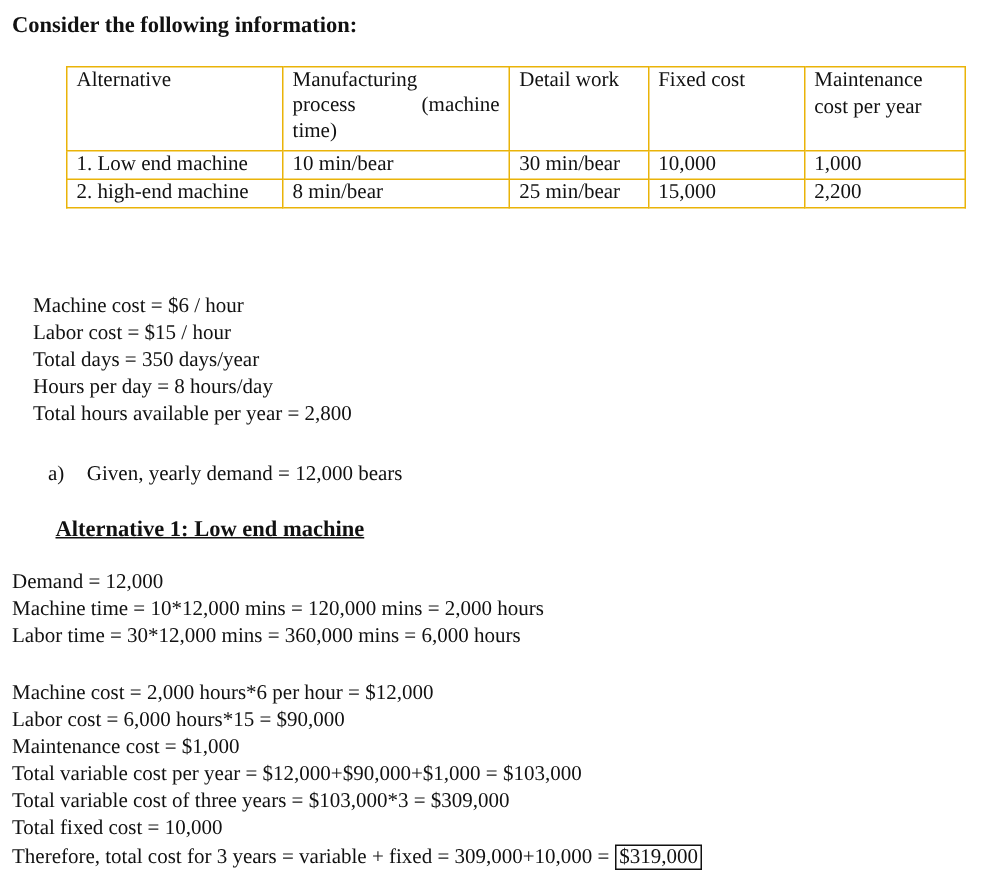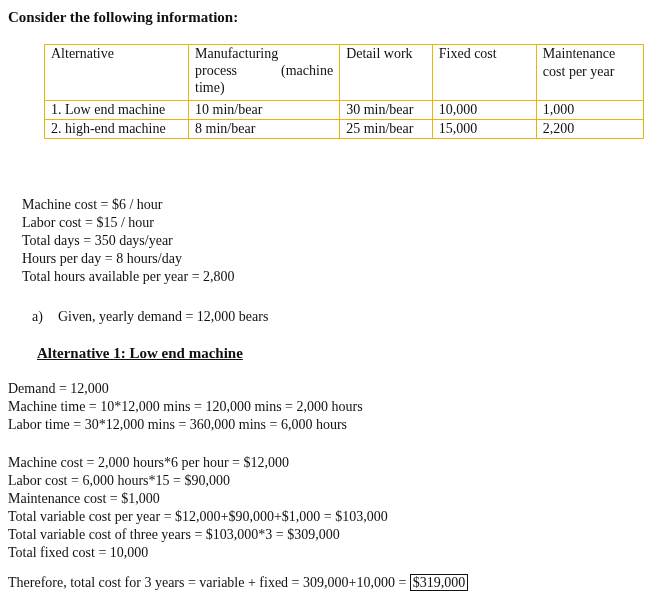--- a/index.html
+++ b/index.html
@@ -91,16 +91,16 @@
   <div>Labor time = 30*12,000 mins = 360,000 mins = 6,000 hours</div>
 </div>
 
 <div class="abs" style="left:8px; top:454px;">
   <div>Machine cost = 2,000 hours*6 per hour = $12,000</div>
   <div>Labor cost = 6,000 hours*15 = $90,000</div>
   <div>Maintenance cost = $1,000</div>
   <div>Total variable cost per year = $12,000+$90,000+$1,000 = $103,000</div>
   <div>Total variable cost of three years = $103,000*3 = $309,000</div>
   <div>Total fixed cost = 10,000</div>
-  <div style="margin-top:12px;">
+  <div style="margin-top:1px;">
     <span>Therefore, total cost for 3 years = variable + fixed = 309,000+10,000 = </span><span class="boxed">$319,000</span>
   </div>
 </div>
 
 </body></html>

